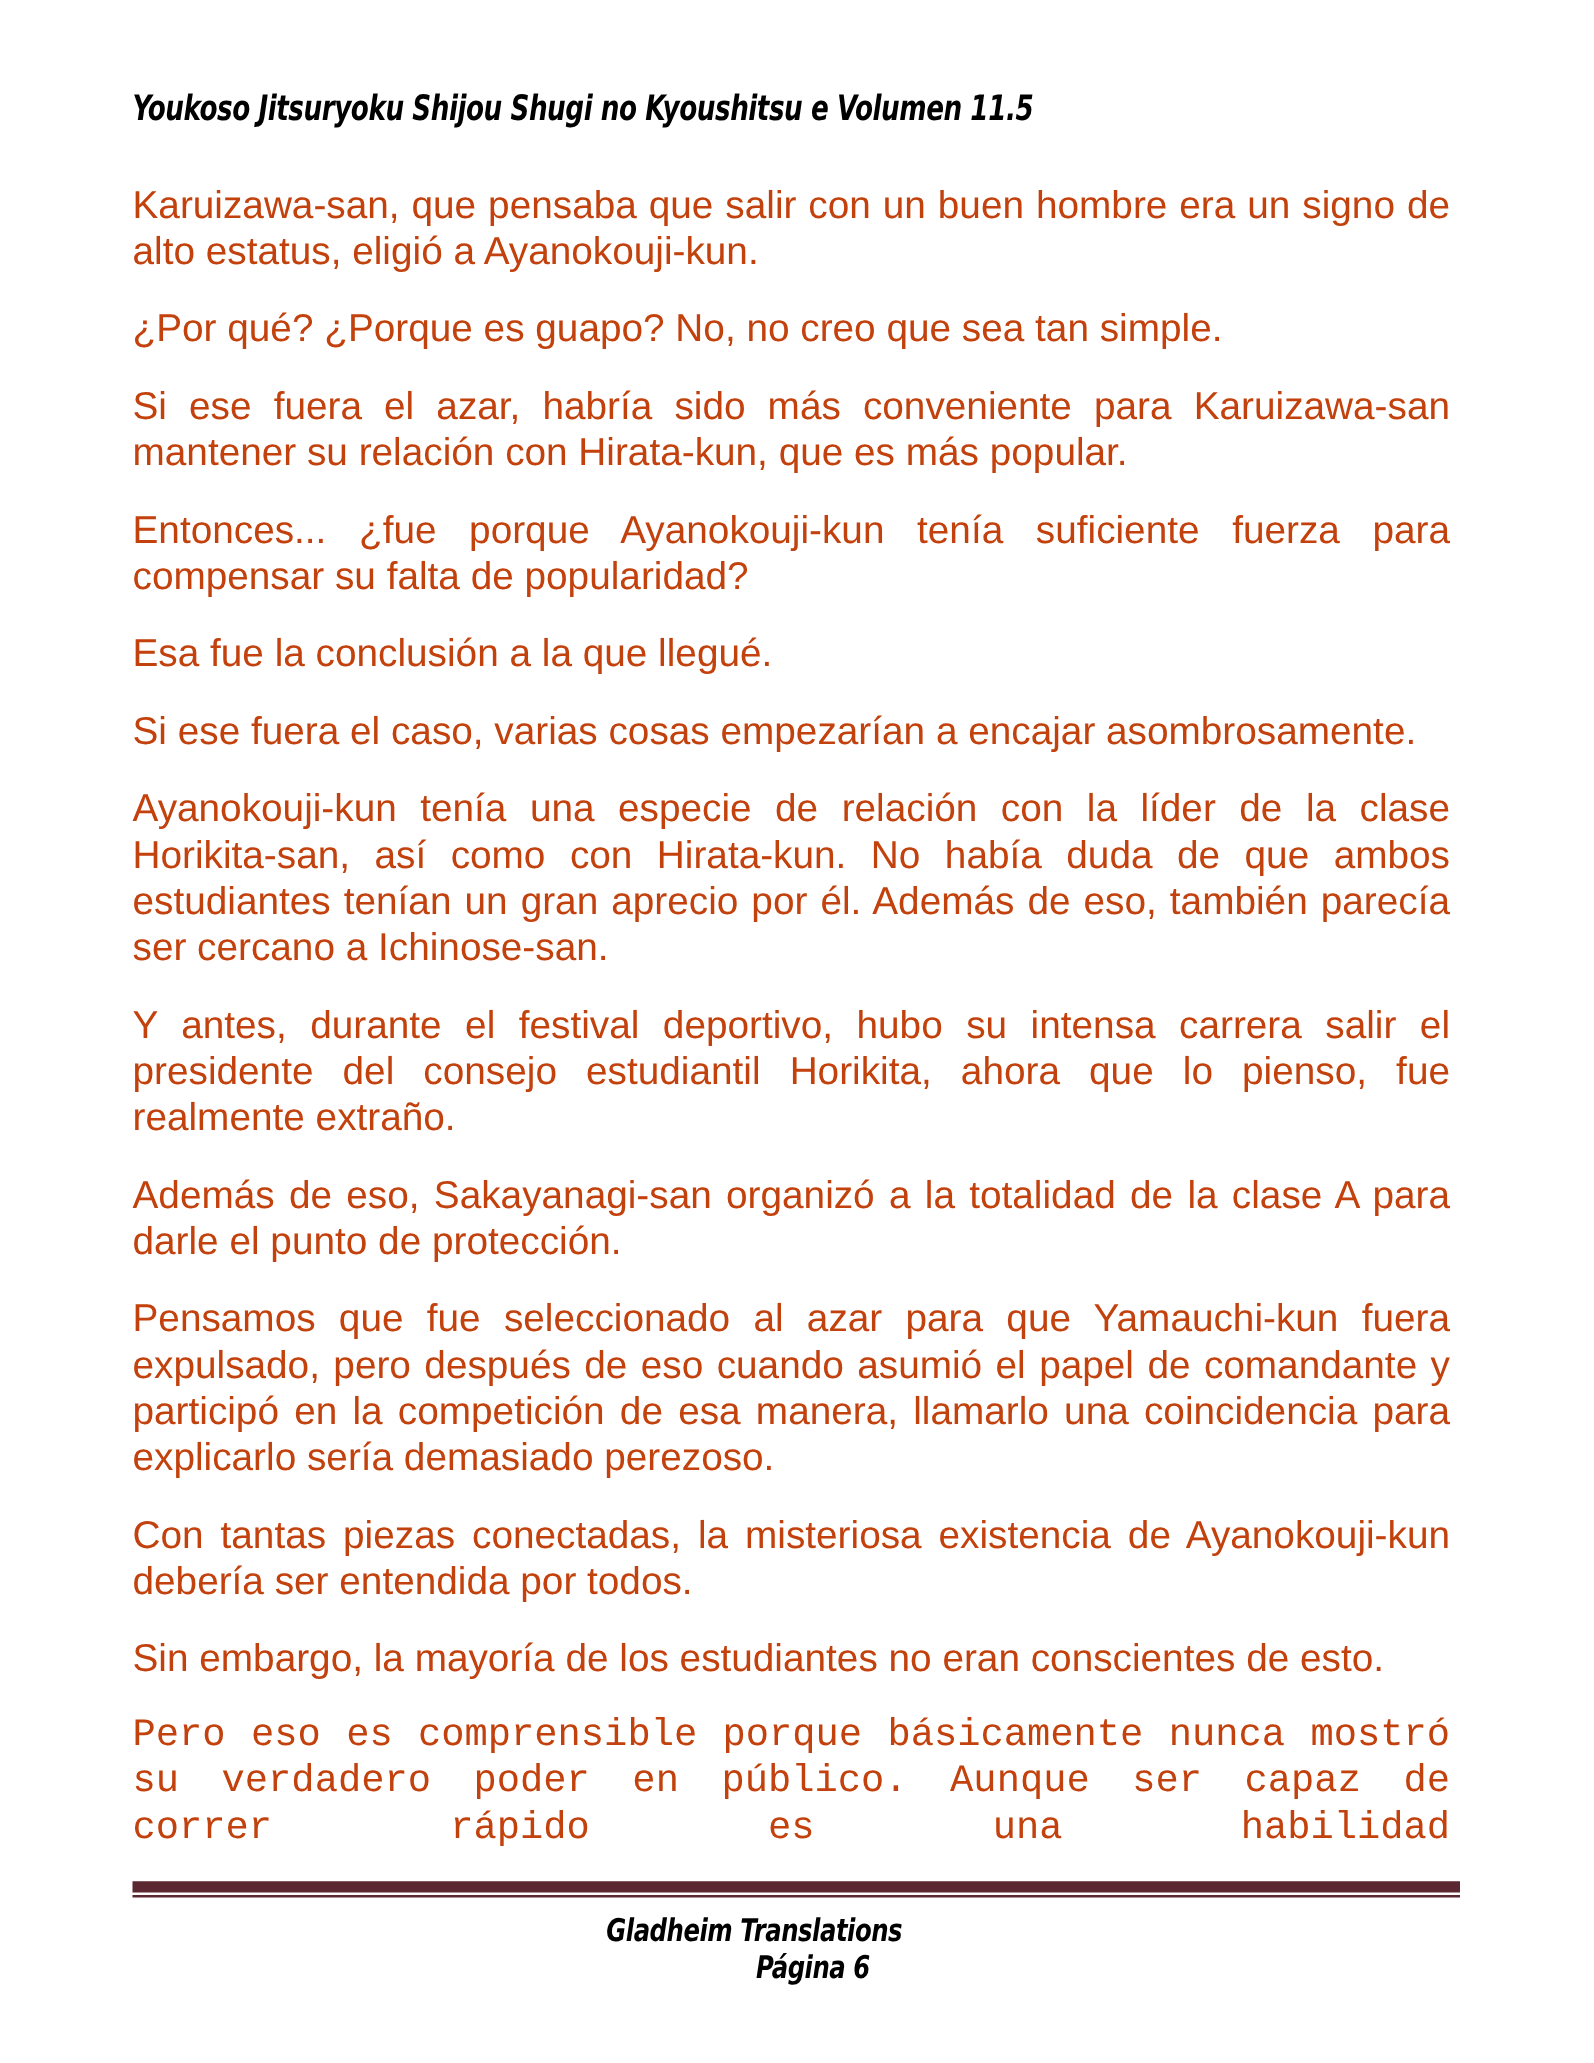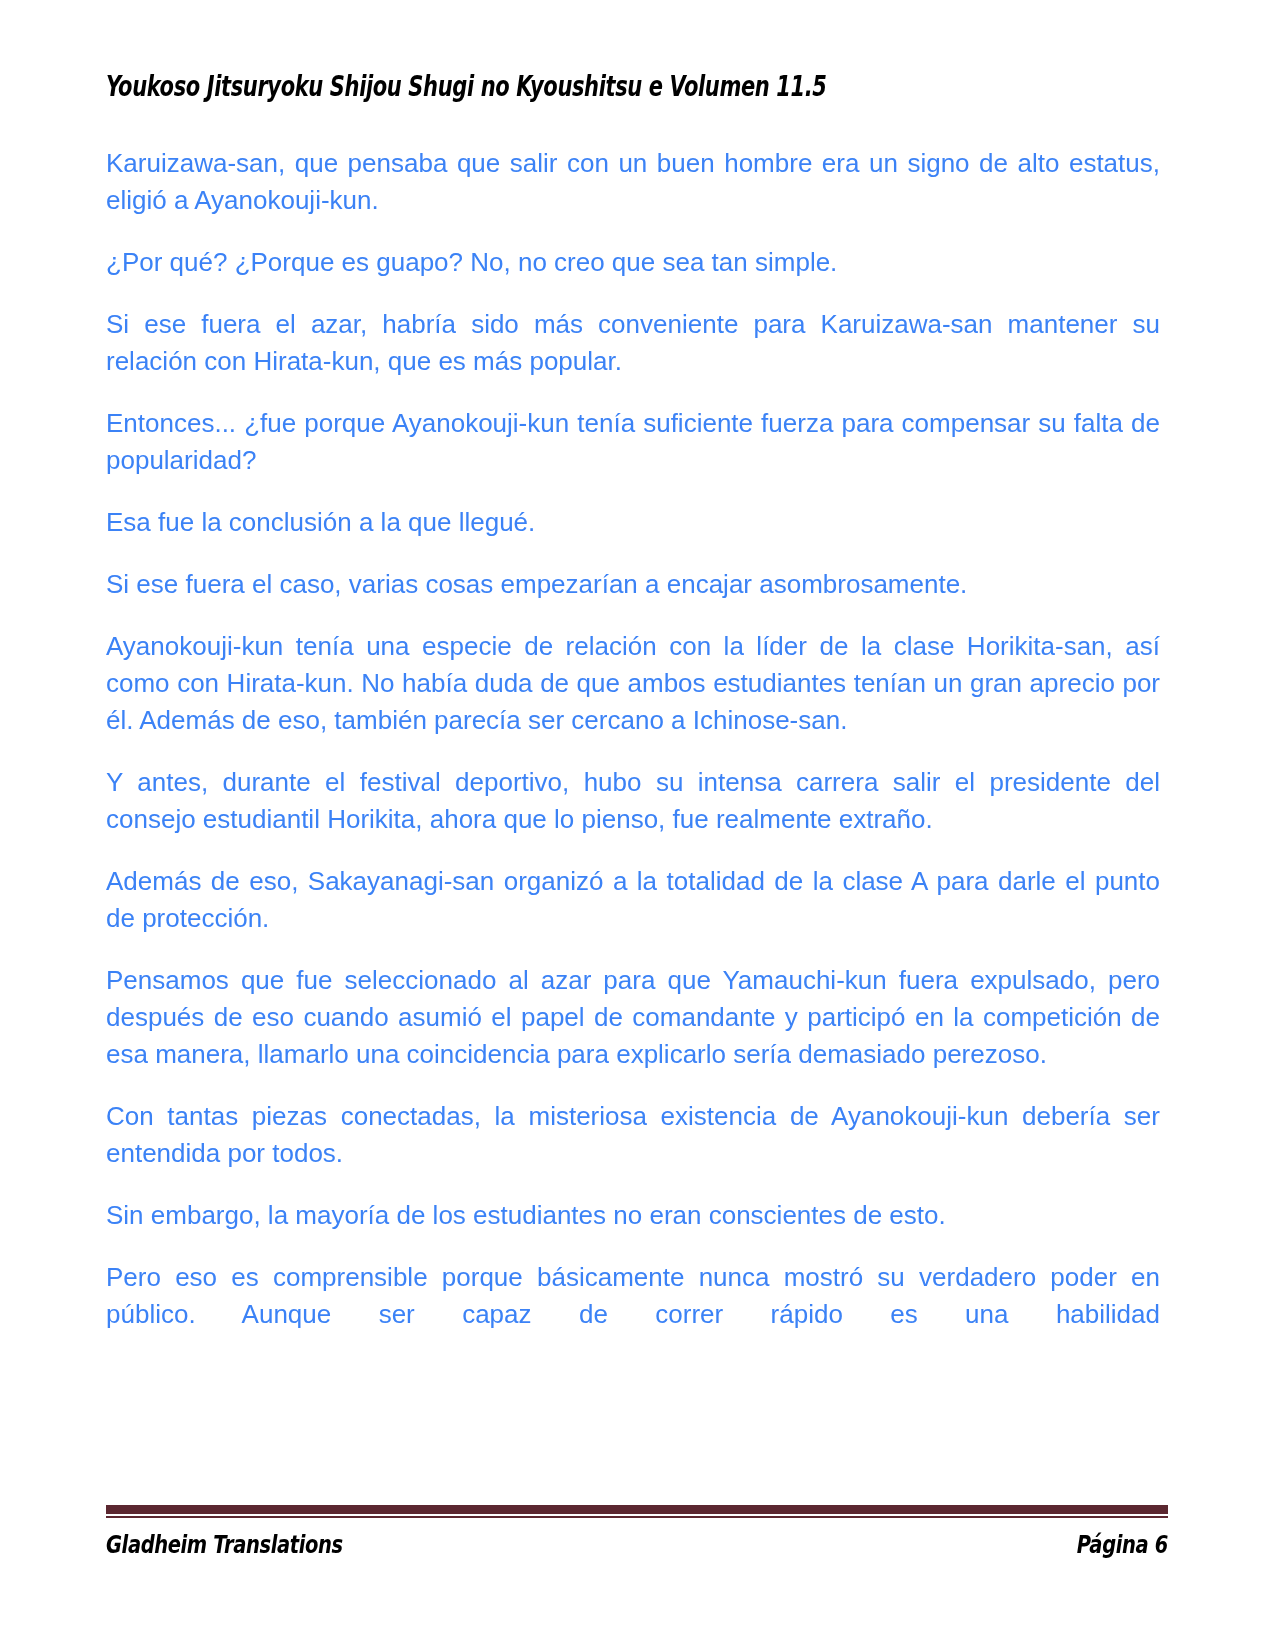--- a/index.html
+++ b/index.html
@@ -37,27 +37,28 @@
   }
   
   .content {
     position: absolute;
     top: 145px;
     left: 106px;
     width: 1054px;
   }
   .content p {
     margin: 0 0 25px 0;
-    font-size: 26px;
+    font-size: 31px;
     line-height: 37px;
     text-align: justify;
-    color: #3b82f6;
+    color: #c2410c;
   }
   .content p.continued {
     text-align-last: justify;
+    font-family: Liberation Mono, monospace;
   }
   
   .footer-rule {
     position: absolute;
     top: 1505px;
     left: 106px;
     width: 1062px;
     height: 13px;
     box-sizing: border-box;
     border-top: 9px solid #5b2730;
@@ -65,20 +66,21 @@
     background: #ffffff;
   }
   .footer-text {
     position: absolute;
     top: 1530px;
     left: 106px;
     width: 1062px;
     display: flex;
     justify-content: space-between;
     align-items: center;
+    flex-direction: column;
   }
   .footer-label {
     font-family: "DejaVu Sans", sans-serif;
     font-style: italic;
     font-weight: 800;
     font-size: 25px;
     letter-spacing: -0.5px;
     white-space: nowrap;
   }
   .footer-label.left {

